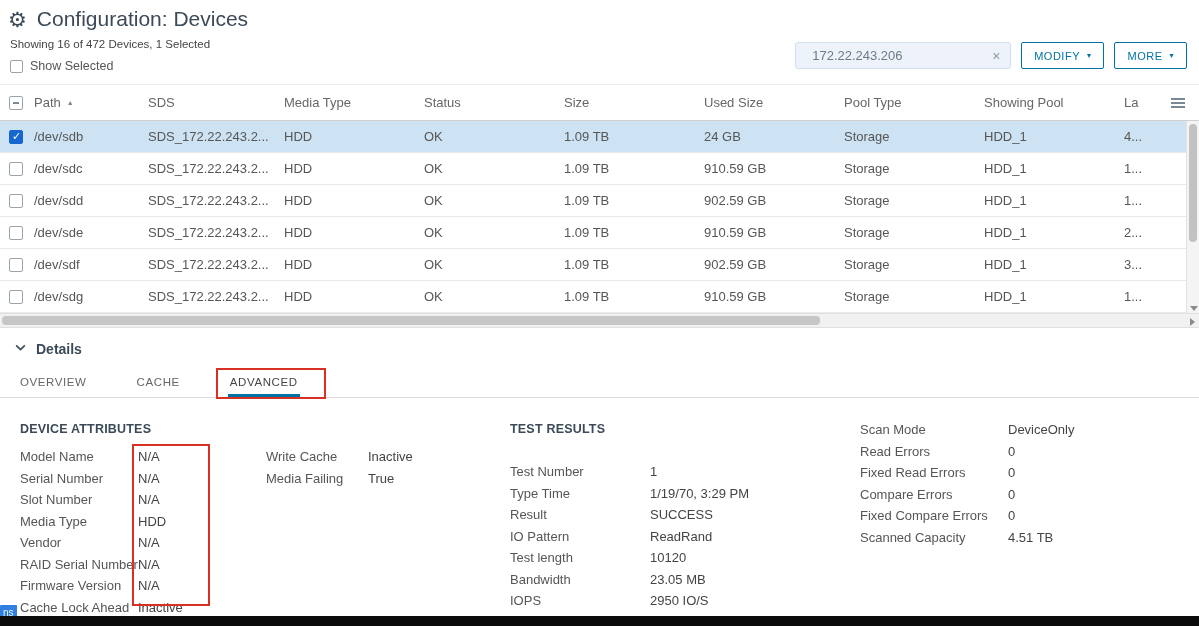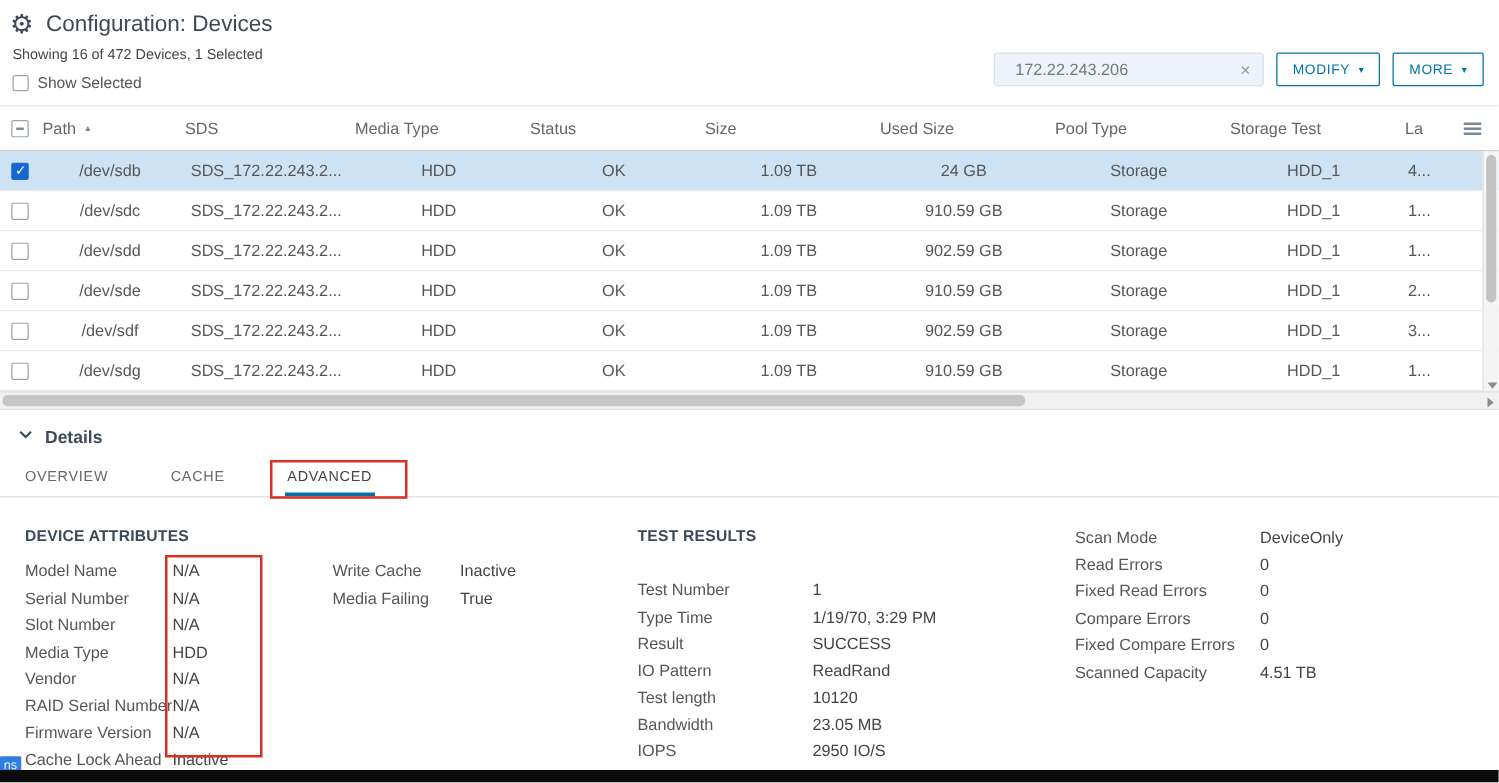--- a/index.html
+++ b/index.html
@@ -7,21 +7,21 @@
   body {
     width:1199px; height:626px; position:relative; overflow:hidden;
     background:#fff; color:#565656;
     font-family:"Liberation Sans", sans-serif;
   }
   .app { position:relative; width:1199px; height:626px; }
 
   
   .topbar { display:flex; align-items:center; gap:10px; padding:7px 10px 3px 8px; height:34px; }
   .gear-icon { font-size:21px; line-height:1; color:#3c4a57; }
-  .page-title { font-size:18px; font-weight:400; color:#3c4a57; margin:0; }
+  .page-title { font-size:21px; font-weight:400; color:#3c4a57; margin:0; }
 
   
   .subheader { display:flex; justify-content:space-between; padding:4px 12px 6px 10px; height:50px; }
   .sub-left .showing { font-size:11.5px; color:#454545; margin-bottom:9px; }
   .show-selected { display:flex; align-items:center; gap:7px; font-size:12.5px; color:#565656; }
   .cb { width:14px; height:14px; border:1px solid #9aa4ad; border-radius:2px; background:#fff; display:inline-block; position:relative; flex:none; }
   .cb.small { width:13px; height:13px; }
   .cb.checked { background:#1767d0; border-color:#1767d0; }
   .cb.checked::after { content:"✓"; position:absolute; color:#fff; font-size:11px; left:2px; top:-1px; }
   .cb.indeterminate::after { content:""; position:absolute; left:3px; right:3px; top:5px; height:2px; background:#7d8a96; }
@@ -44,21 +44,21 @@
     padding-right:46px;
   }
   .thead { height:36px; font-size:13px; color:#666; border-bottom:1px solid #cfcfcf; position:relative; }
   .thead .hcell { white-space:nowrap; overflow:hidden; }
   .sort-asc { font-size:7px; color:#7a8794; margin-left:6px; vertical-align:2px; }
   .list-icon { position:absolute; right:14px; top:13px; width:14px; height:10px;
                border-top:2px solid #7a8794; border-bottom:2px solid #7a8794; cursor:pointer; }
   .list-icon::after { content:""; position:absolute; left:0; right:0; top:2px; height:2px; background:#7a8794; }
 
   .tbody { position:relative; }
-  .trow { height:32px; font-size:13px; color:#565656; border-bottom:1px solid #e9e9e9; background:#fff; cursor:pointer;text-align:center; }
+  .trow { height:32px; font-size:13px; color:#565656; border-bottom:1px solid #e9e9e9; background:#fff; cursor:pointer; }
   .trow.selected { background:#cde3f3; }
   .cell { white-space:nowrap; overflow:hidden; padding-right:6px; }
   .c-check { display:flex; justify-content:flex-start; padding-left:9px; }
 
   
   .vscroll { position:absolute; top:0; bottom:0; right:0; width:13px; background:#f4f4f4; border-left:1px solid #e2e2e2; }
   .vthumb { position:absolute; top:3px; left:2px; width:8px; height:118px; background:#c2c2c2; border-radius:4px; }
   .vscroll .arrow-down { position:absolute; bottom:2px; left:3px; width:0; height:0;
     border-left:4px solid transparent; border-right:4px solid transparent; border-top:5px solid #8b8b8b; }
 
@@ -142,21 +142,21 @@
       <div class="hcell c-check">
         <span class="cb indeterminate" style="margin-left:0"></span>
       </div>
       <div class="hcell"><span>Path</span><span class="sort-asc">▲</span></div>
       <div class="hcell">SDS</div>
       <div class="hcell">Media Type</div>
       <div class="hcell">Status</div>
       <div class="hcell">Size</div>
       <div class="hcell">Used Size</div>
       <div class="hcell">Pool Type</div>
-      <div class="hcell">Storage Test</div>
+      <div class="hcell">Showing Pool</div>
       <div class="hcell">La</div>
       <span class="list-icon"></span>
     </div>
 
     <div class="tbody">
       <div class="trow selected">
         <div class="cell c-check">
             <span class="cb checked"></span>
           </div>
         <div class="cell">/dev/sdb</div>

